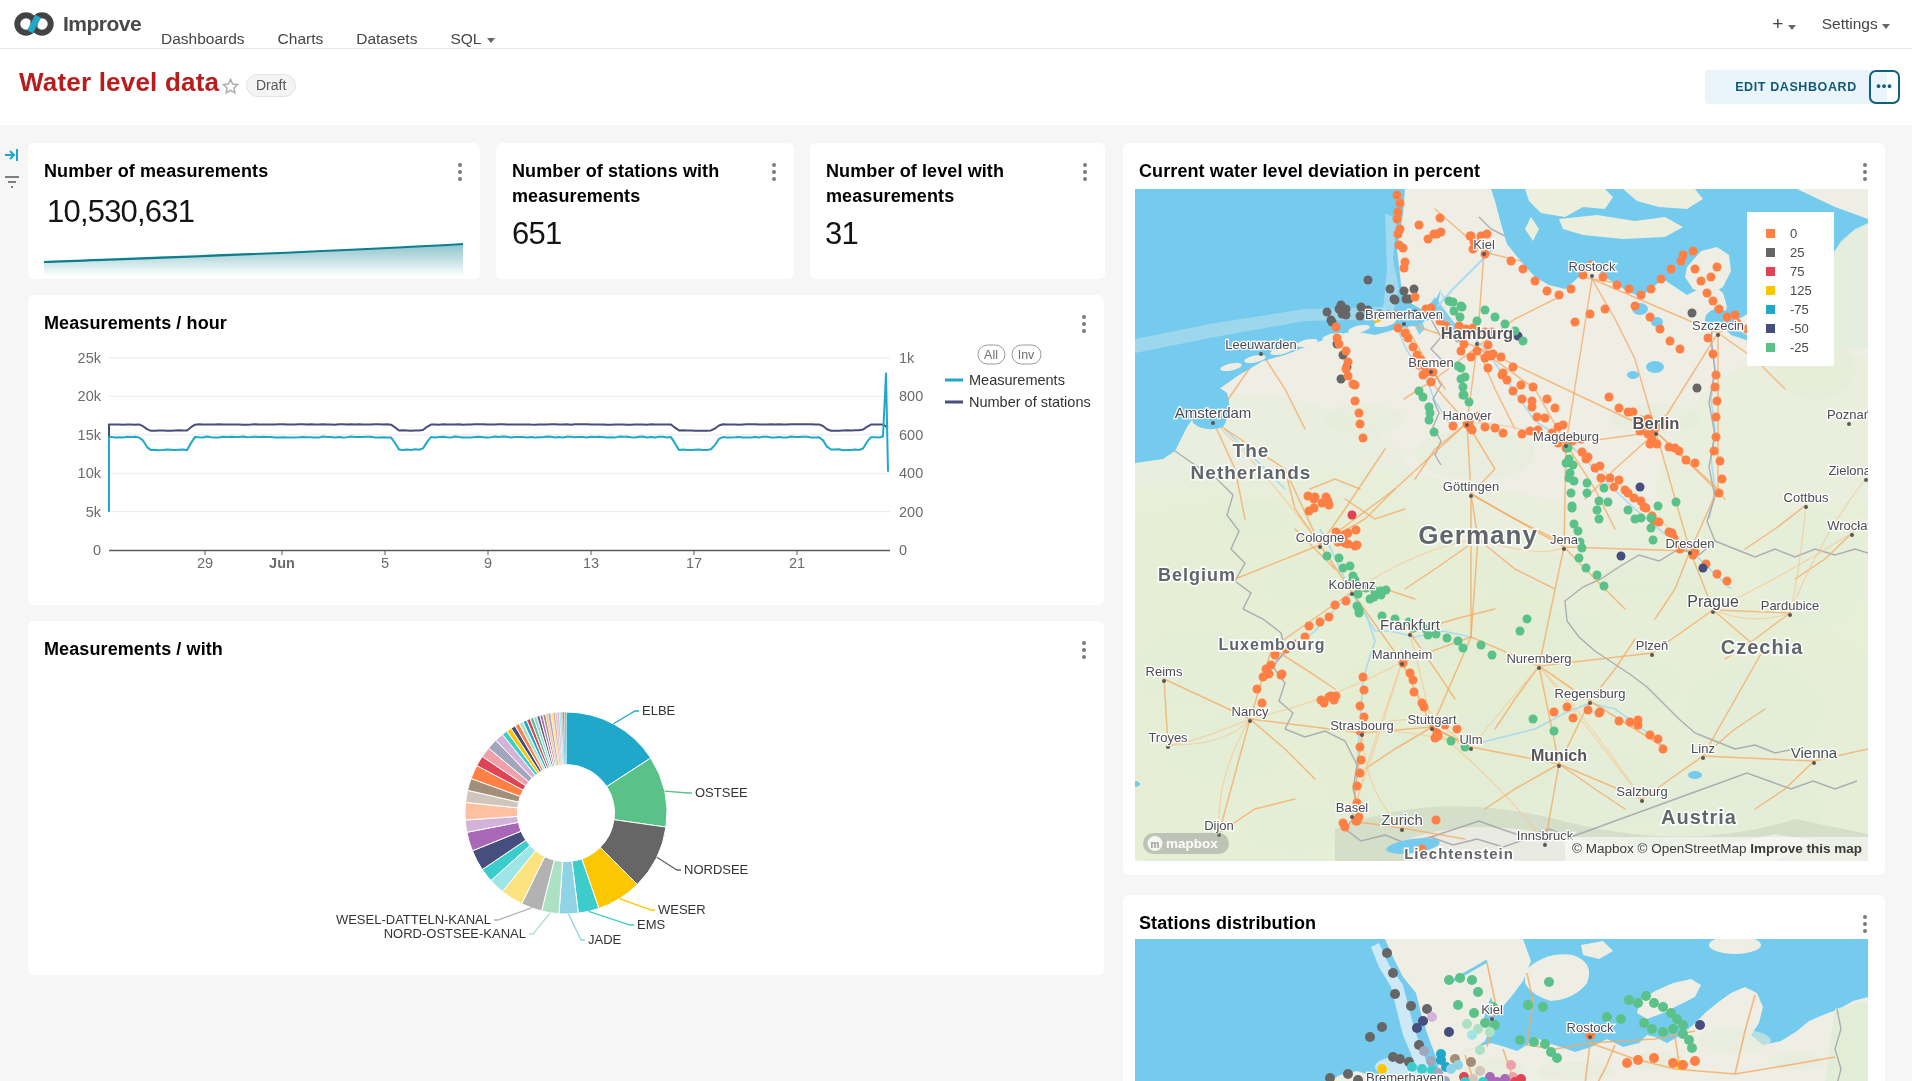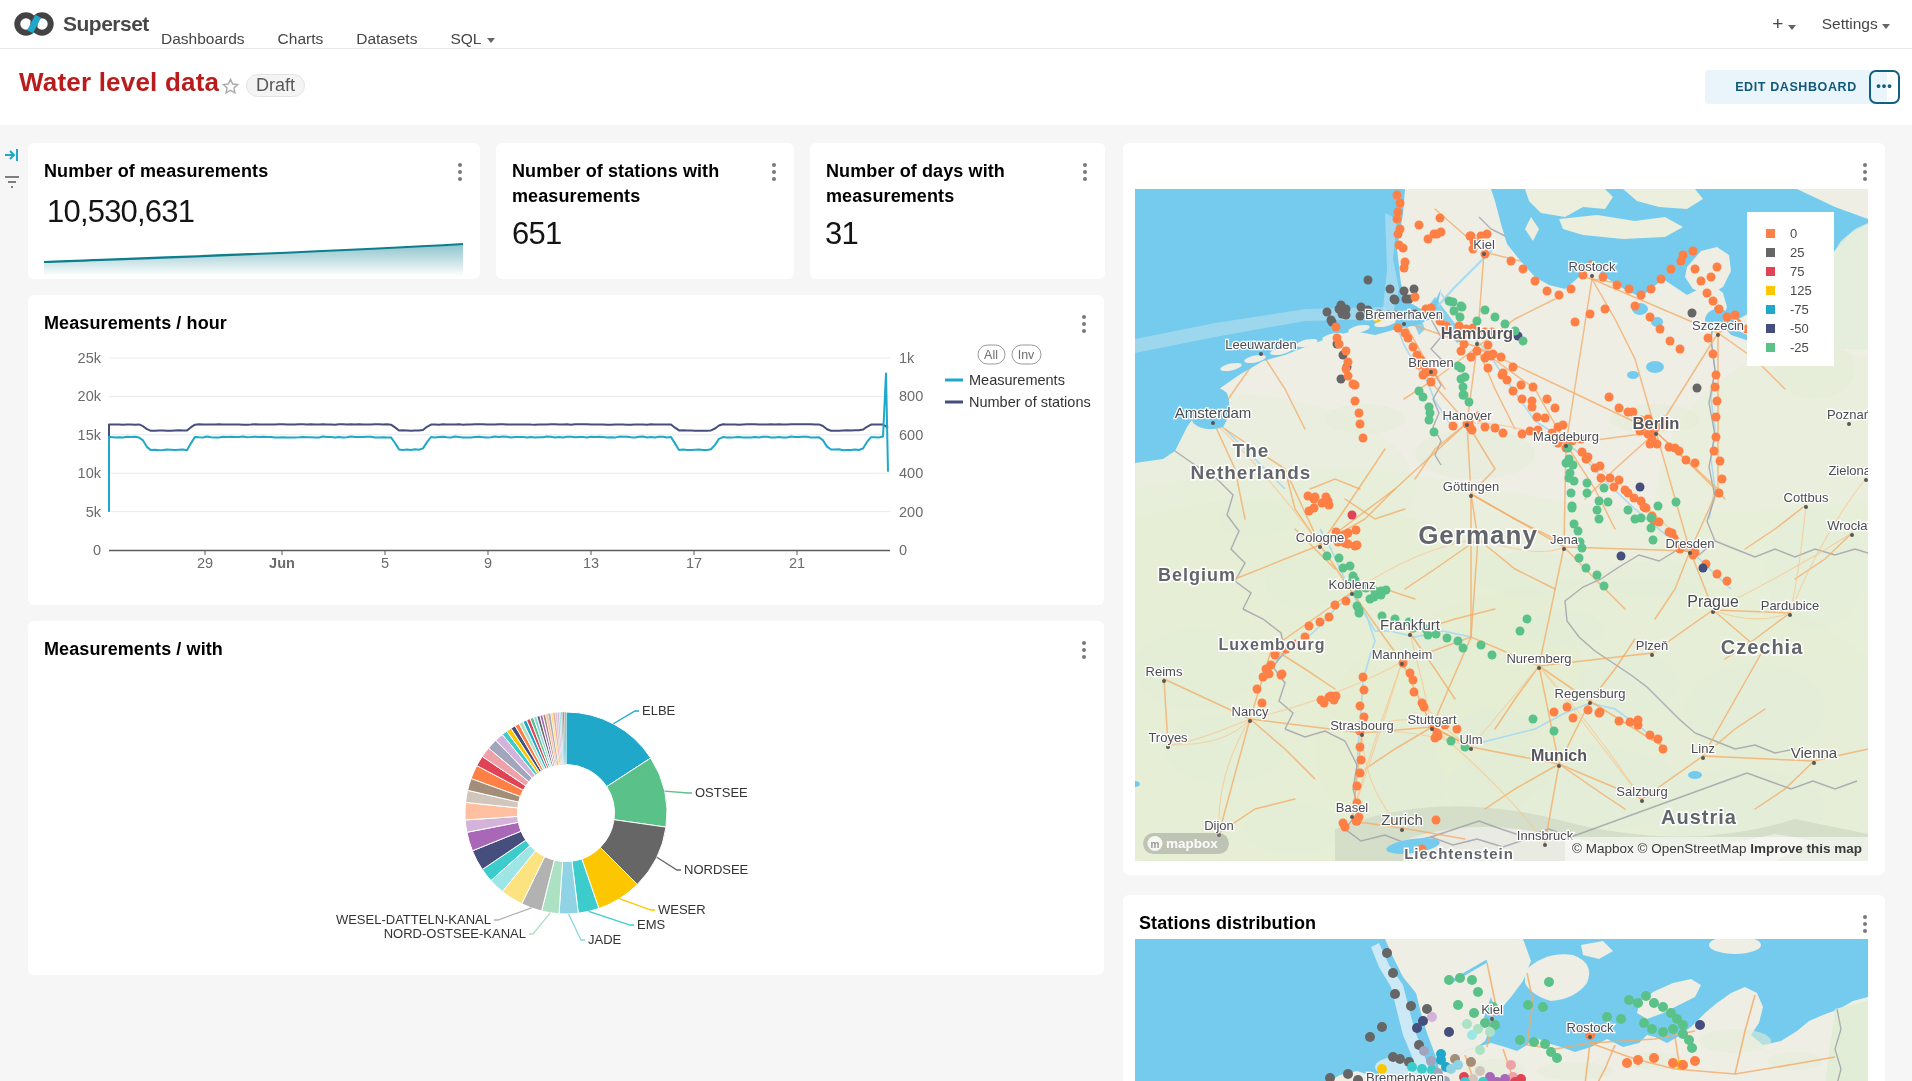--- a/index.html
+++ b/index.html
@@ -7,42 +7,42 @@
 .logo{position:absolute;left:13px;top:8px;display:flex;align-items:center;}
 .logotext{font-size:21px;font-weight:bold;color:#484848;margin-left:8px;letter-spacing:-0.5px;}
 .nav{position:absolute;left:161px;top:0;height:48px;display:flex;align-items:flex-end;gap:33px;font-size:15.5px;color:#454545;}
 .nav .itm{display:flex;align-items:center;gap:6px;}
 .caret{width:0;height:0;border-left:4px solid transparent;border-right:4px solid transparent;border-top:5px solid #666;display:inline-block;margin-top:2px;}
 .navright{position:absolute;right:22px;top:0;height:48px;display:flex;align-items:center;gap:26px;font-size:15.5px;color:#454545;}
 .plus{color:#454545;font-size:19px;}
 .titlebar{position:absolute;left:0;top:49px;width:1912px;height:76px;background:#FFFFFF;z-index:4;}
 .h1{position:absolute;left:19px;top:18px;font-size:26px;letter-spacing:-0.4px;font-weight:bold;color:#b91c1c;letter-spacing:0.2px;}
 .star{position:absolute;left:221px;top:28px;width:18px;height:18px;color:#ABABAB;font-size:19px;line-height:18px;}
-.draft{position:absolute;left:246px;top:25px;height:23px;padding:0 9px;border:1px solid #E3E3E3;border-radius:11.5px;background:#F4F4F4;color:#585858;font-size:18px;line-height:21px;}
+.draft{position:absolute;left:246px;top:25px;height:23px;padding:0 9px;border:1px solid #E3E3E3;border-radius:11.5px;background:#F4F4F4;color:#585858;font-size:14px;line-height:21px;}
 .editbtn{position:absolute;left:1705px;top:21px;width:182px;height:34px;background:#E9F5FA;border-radius:4px;color:#10597A;font-size:12.5px;font-weight:bold;letter-spacing:0.6px;text-align:center;line-height:34px;}
 .dotsbtn{position:absolute;left:1869px;top:21px;width:31px;height:34px;border:2px solid #11607E;border-radius:7px;color:#11607E;display:flex;align-items:center;justify-content:center;}
 .dotsbtn span{letter-spacing:1px;font-size:13px;font-weight:bold;margin-top:-4px;}
 .card{position:absolute;background:#FFFFFF;border-radius:6px;}
 .ctitle{position:absolute;left:16px;top:16px;font-size:18px;font-weight:bold;color:#000000;letter-spacing:0.1px;line-height:25px;}
 .kebab{position:absolute;right:18px;top:20px;width:4px;}
 .kebab i{display:block;width:4px;height:4px;border-radius:50%;background:#76797E;margin-bottom:3px;}
 .bignum{position:absolute;left:15px;font-size:31px;color:#141414;letter-spacing:-0.8px;}
 .sideicons{position:absolute;left:0;top:125px;width:26px;}
 </style></head>
 <body>
 <div class="navbar">
   <div class="logo">
     <svg width="42" height="32" viewBox="0 0 42 32">
       <g fill="none" stroke="#434343" stroke-width="6">
         <circle cx="13" cy="16" r="8.7"></circle>
         <circle cx="29" cy="16" r="8.7"></circle>
       </g>
       <path d="M17,23.8 L25.2,8.2" stroke="#20A7C9" stroke-width="6.6" fill="none"></path>
     </svg>
-    <div class="logotext">Superset</div>
+    <div class="logotext">Improve</div>
   </div>
   <div class="nav">
     <div class="itm">Dashboards</div>
     <div class="itm">Charts</div>
     <div class="itm">Datasets</div>
     <div class="itm">SQL <span class="caret"></span></div>
   </div>
   <div class="navright">
     <div class="itm"><span class="plus">+</span> <span class="caret"></span></div>
     <div class="itm">Settings <span class="caret"></span></div>
@@ -93,21 +93,21 @@
 <div class="card" style="left:496px;top:143px;width:298px;height:136px;">
   <div class="ctitle" style="width:240px;">Number of stations with measurements</div>
     <div class="kebab">
       <i></i>
       <i></i>
       <i></i>
     </div>
   <div class="bignum" style="top:73px;left:16px;">651</div>
 </div>
 <div class="card" style="left:810px;top:143px;width:295px;height:136px;">
-  <div class="ctitle" style="width:240px;">Number of days with measurements</div>
+  <div class="ctitle" style="width:240px;">Number of level with measurements</div>
     <div class="kebab">
       <i></i>
       <i></i>
       <i></i>
     </div>
   <div class="bignum" style="top:73px;">31</div>
 </div>
 
 <div class="card" style="left:28px;top:295px;width:1076px;height:310px;">
   <div class="ctitle">Measurements / hour</div>
@@ -229,20 +229,21 @@
       <polyline points="540.6,293.0 553.0,319.0 557,319.0" fill="none" stroke="#8FD3E4" stroke-width="1.3"></polyline>
       <text x="560" y="323" font-size="13" fill="#333" text-anchor="start" font-family="Liberation Sans, sans-serif">JADE</text>
       <polyline points="522.2,291.8 505.0,313.0 501,313.0" fill="none" stroke="#ACE1C4" stroke-width="1.3"></polyline>
       <text x="498" y="317" font-size="13" fill="#333" text-anchor="end" font-family="Liberation Sans, sans-serif">NORD-OSTSEE-KANAL</text>
       <polyline points="503.5,286.9 470.0,299.0 466,299.0" fill="none" stroke="#B2B2B2" stroke-width="1.3"></polyline>
       <text x="463" y="303" font-size="13" fill="#333" text-anchor="end" font-family="Liberation Sans, sans-serif">WESEL-DATTELN-KANAL</text>
     </svg>
 </div>
 
 <div class="card" style="left:1123px;top:143px;width:762px;height:732px;">
+  <div class="ctitle">Current water level deviation in percent</div>
     <div class="kebab">
       <i></i>
       <i></i>
       <i></i>
     </div>
   <div style="position:absolute;left:12px;top:46px;width:733px;height:672px;overflow:hidden;"><svg width="733" height="672" viewBox="0 0 733 672" xmlns="http://www.w3.org/2000/svg">
         <rect width="733" height="672" fill="#EFEEE5"></rect>
         <path d="M0,300 Q180,260 360,300 Q550,340 733,310 L733,672 L0,672 Z" fill="#E6EFD6" opacity="0.6"></path>
         <ellipse cx="140" cy="500" rx="310" ry="190" fill="#E3EDD0" opacity="0.5"></ellipse>
         <ellipse cx="480" cy="560" rx="300" ry="170" fill="#E3EDD0" opacity="0.45"></ellipse>

